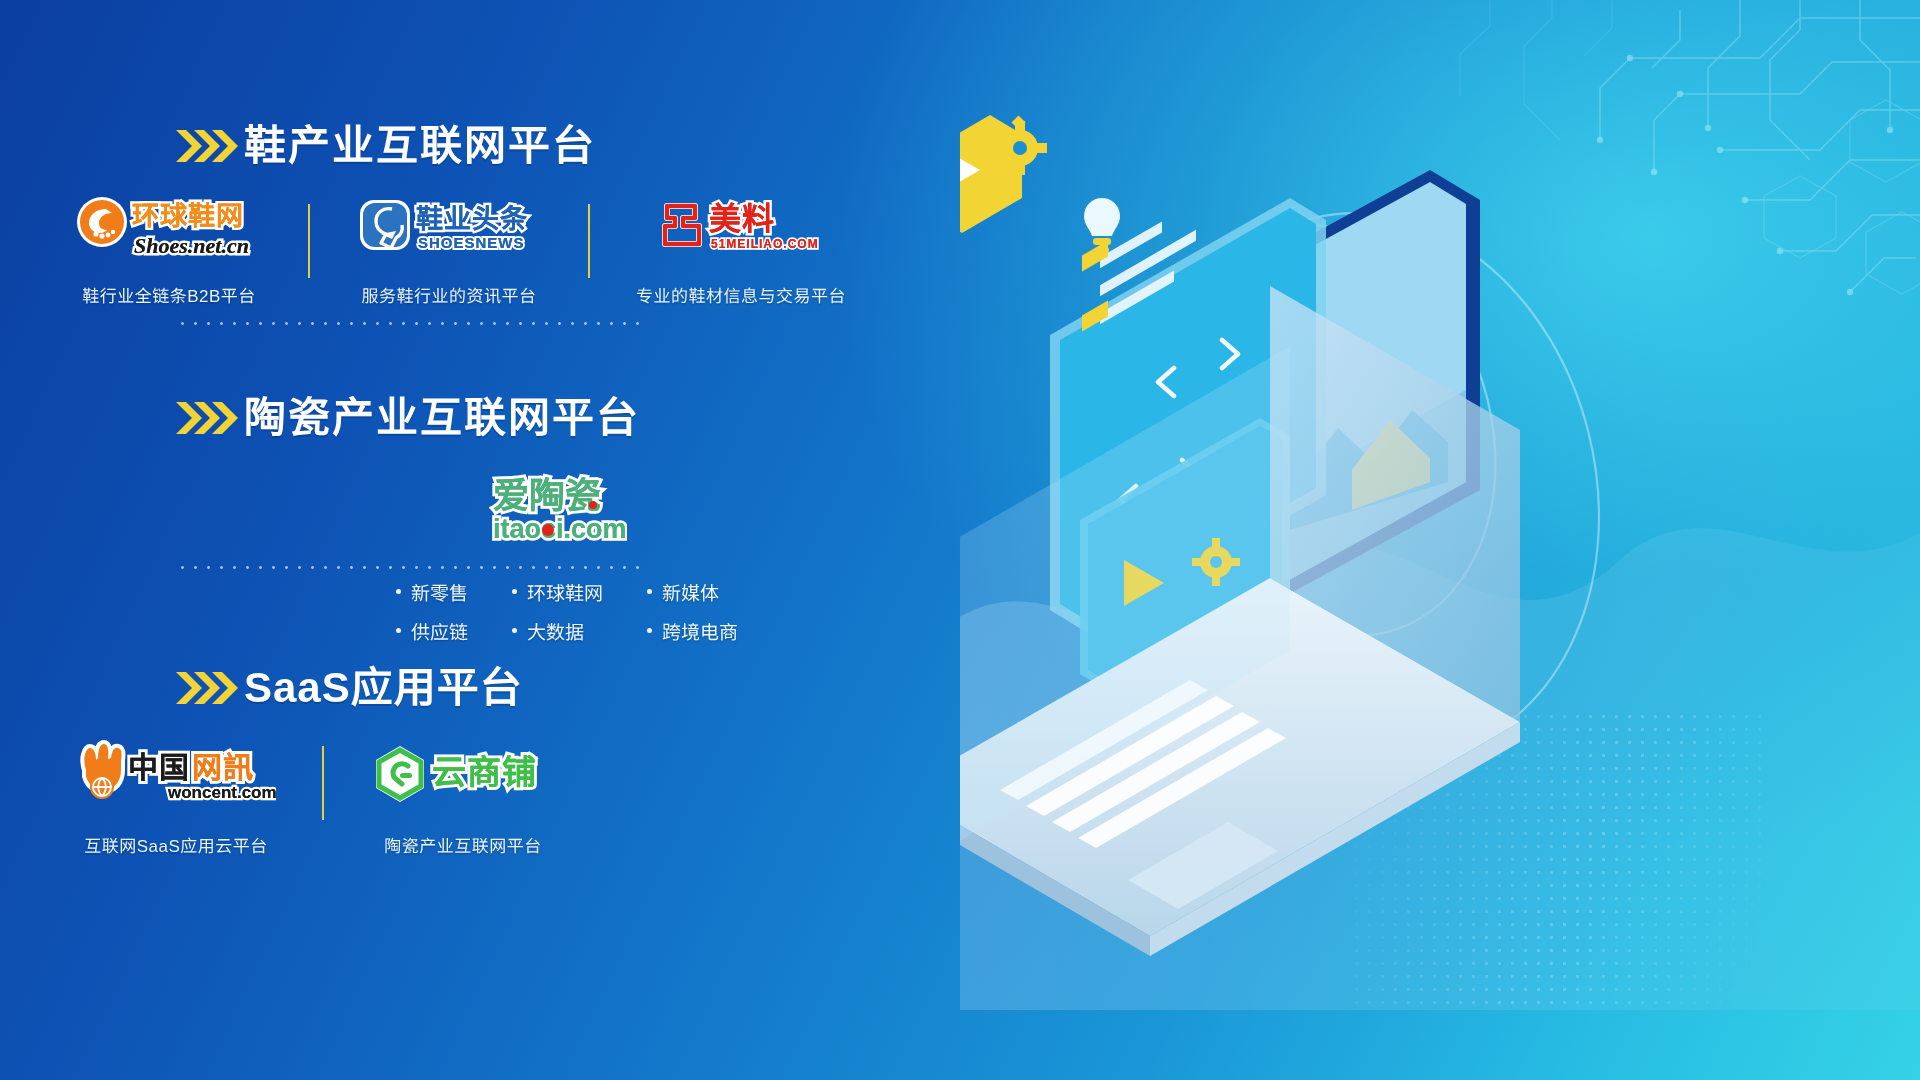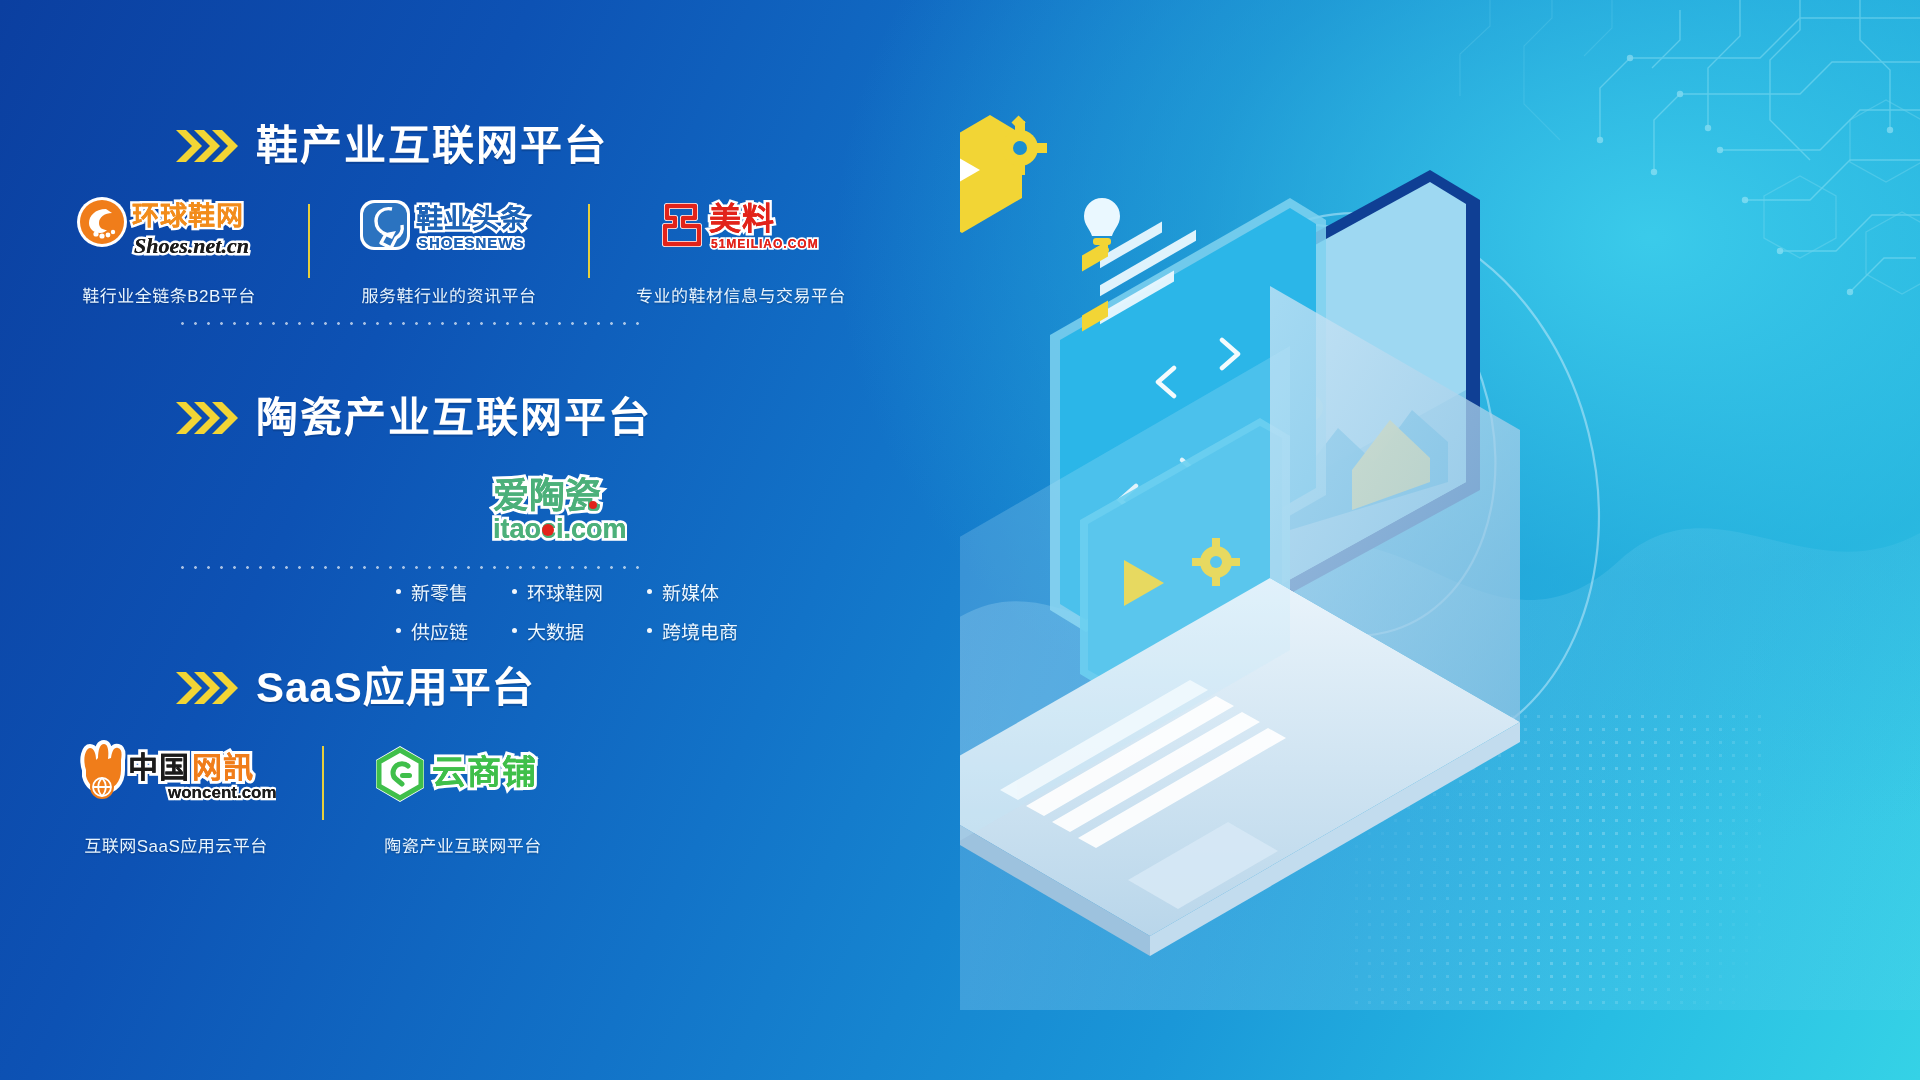--- a/index.html
+++ b/index.html
@@ -26,21 +26,21 @@
   .illus{position:absolute;left:960px;top:90px;width:960px;height:920px;pointer-events:none;}
 
   
   .content{position:absolute;left:0;top:0;width:940px;height:1080px;}
 
   .section{position:absolute;left:0;width:940px;}
   .sec-shoes{top:118px;}
   .sec-ceramic{top:390px;}
   .sec-saas{top:660px;}
 
-  .heading{display:flex;align-items:center;gap:18px;padding-left:176px;height:56px;}
+  .heading{display:flex;align-items:center;gap:6px;padding-left:176px;height:56px;}
   .chev{display:flex;align-items:center;gap:0px;}
   .chev svg{display:block;}
   .heading-text{
     color:#ffffff;font-size:42px;font-weight:bold;letter-spacing:2px;
     line-height:1;
     text-shadow:0 2px 0 rgba(4,40,95,.30);
     white-space:nowrap;
   }
   .heading-text.latin{letter-spacing:1px;}
 

